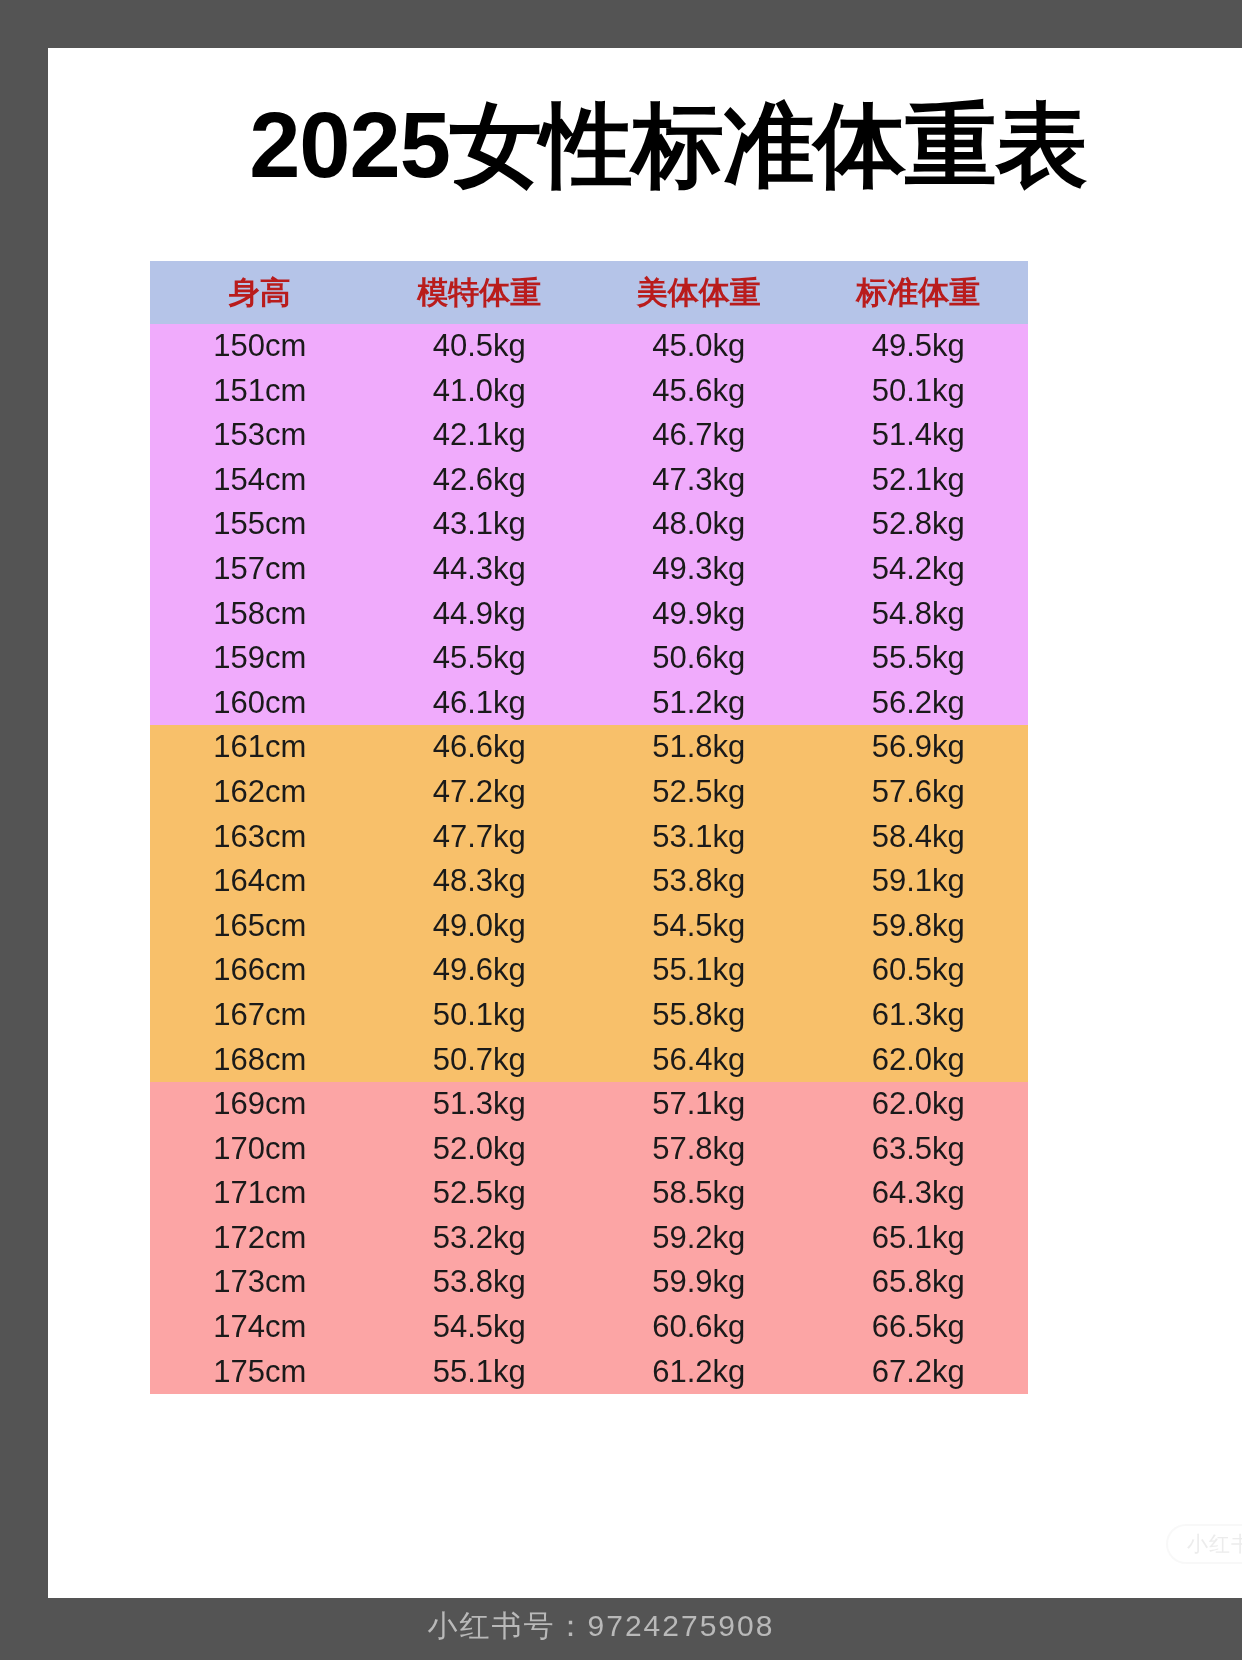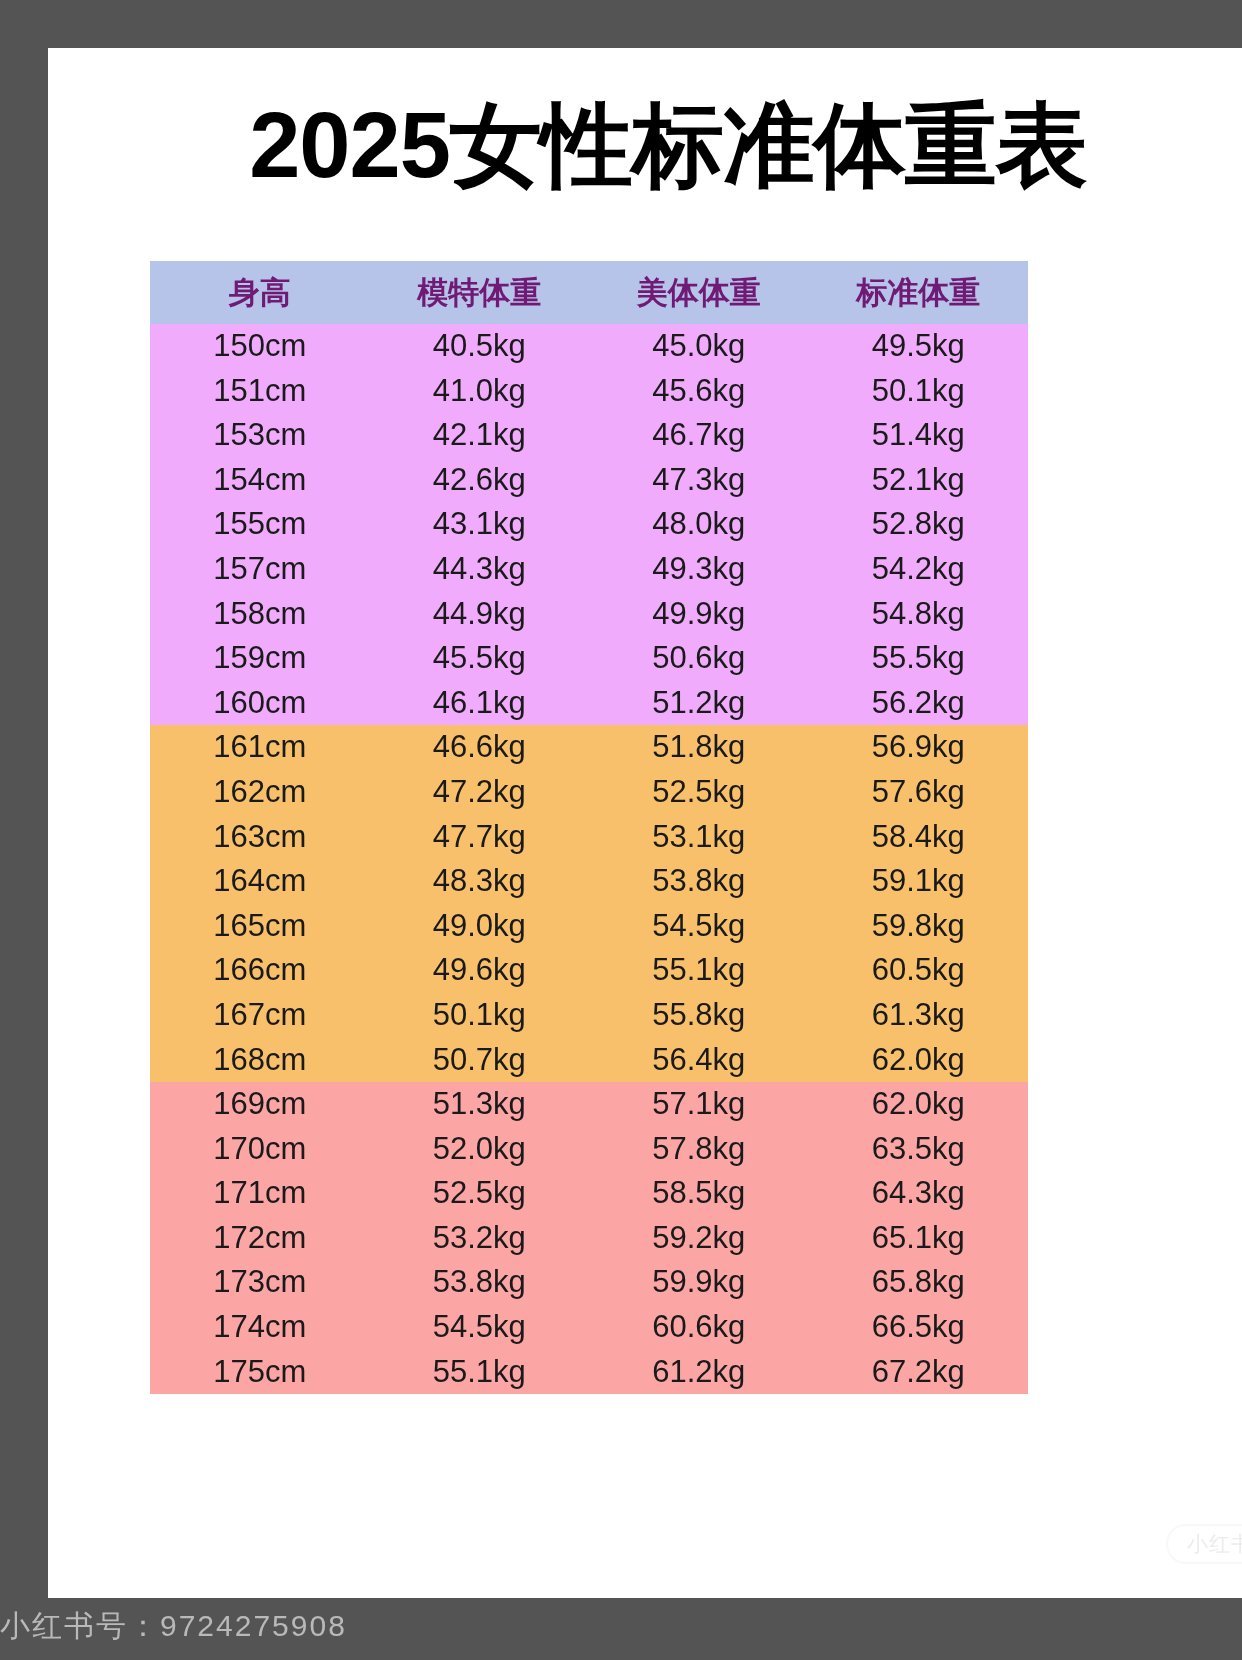--- a/index.html
+++ b/index.html
@@ -46,21 +46,21 @@
     table-layout: fixed;
   }
   table#weight-table th,
   table#weight-table td {
     text-align: center;
     padding: 0;
     border: 0;
   }
   table#weight-table thead th {
     background: #b5c4e8;
-    color: #701a75;
+    color: #b91c1c;
     font-size: 31px;
     font-weight: 700;
     height: 63px;
     line-height: 63px;
     font-family: "Liberation Sans", "DejaVu Sans", sans-serif;
   }
   table#weight-table tbody td {
     font-size: 31px;
     font-weight: 400;
     height: 44.6px;
@@ -88,20 +88,21 @@
     text-align: center;
     letter-spacing: 1px;
     font-family: "Liberation Sans", "DejaVu Sans", sans-serif;
     pointer-events: none;
   }
   #footer-watermark {
     position: absolute;
     left: 0;
     top: 1606px;
     width: 1242px;
+    text-align: center;
     color: #b9b9b9;
     font-size: 30px;
     letter-spacing: 2px;
     font-family: "Liberation Sans", "DejaVu Sans", sans-serif;
     padding-right: 40px;
     box-sizing: border-box;
     white-space: nowrap;
   }
 </style>
 </head>

